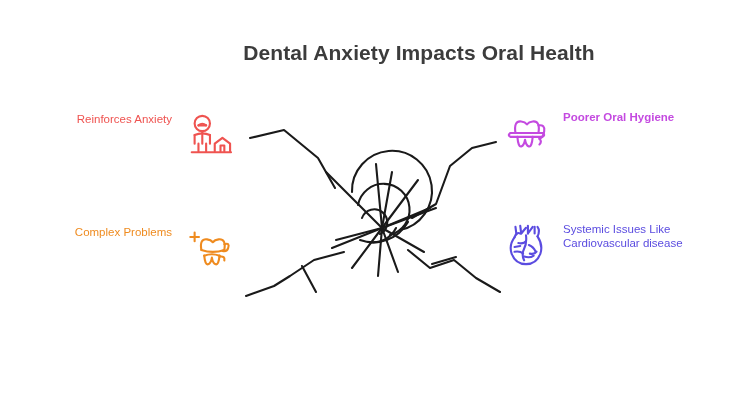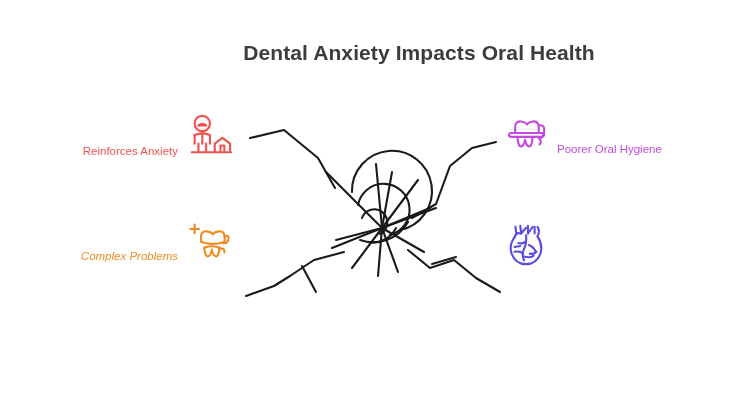--- a/index.html
+++ b/index.html
@@ -25,22 +25,22 @@
     font-size: 21px;
     font-weight: bold;
     color: #3c3c3c;
     letter-spacing: 0.1px;
     padding-left: 44px;
   }
 
   .node {
     position: absolute;
     display: flex;
-    align-items: flex-end;
-    gap: 8px;
+    align-items: flex-start;
+    gap: 14px;
   }
   .node.left {
     flex-direction: row;
     justify-content: flex-end;
   }
   .node.right {
     flex-direction: row;
     justify-content: flex-start;
   }
   .node-label {
@@ -49,21 +49,21 @@
     white-space: pre-line;
   }
   .node-icon {
     width: 46px;
     height: 46px;
     flex: 0 0 46px;
     display: block;
   }
 
   #node-reinforces-anxiety { left: 60px;  top: 112px; width: 172px; }
-  #node-complex-problems   { left: 60px;  top: 217px; width: 172px; font-style: italic; }
+  #node-complex-problems   { left: 60px;  top: 225px; width: 172px; }
   #node-poorer-hygiene     { left: 503px; top: 110px; width: 230px; }
   #node-systemic-issues    { left: 503px; top: 222px; width: 230px; }
 
   #network-canvas {
     position: absolute;
     left: 240px;
     top: 100px;
     width: 270px;
     height: 200px;
   }
@@ -173,21 +173,21 @@
       <path d="M 8 24 Q 4 26 8 28"></path>
 
       <path d="M 41 24 Q 45 26 41 28"></path>
 
       <path d="M 15 28 Q 16 39 19 38 Q 22 37 23 31 Q 24 37 27 38 Q 30 39 31 28"></path>
 
       <path d="M 37 16 Q 44 15 43 22 Q 42.5 28 38 30"></path>
       <path d="M 38 30 Q 41 33 38 36"></path>
     </g>
   </svg>
-  <span class="node-label" style="color:#c44ae0;">Poorer Oral Hygiene</span>
+  <span class="node-label" style="color:#c44ae0;font-weight:bold;">Poorer Oral Hygiene</span>
 </div>
 
 <div class="node right" id="node-systemic-issues">
   <svg class="node-icon" viewBox="0 0 48 48">
     <g fill="none" stroke="#5b4ce0" stroke-width="2.2" stroke-linecap="round" stroke-linejoin="round">
 
       <path d="M 12 16 Q 6 24 9 33 Q 13 44 24 44 Q 35 44 39 33 Q 42 24 36 15"></path>
 
       <path d="M 12 16 Q 14 10 18 12"></path>
 
@@ -201,13 +201,15 @@
 
       <path d="M 24 14 Q 25 22 22 28 Q 19 34 22 40"></path>
       <path d="M 16 22 Q 22 23 24 20"></path>
       <path d="M 12 26 L 18 25"></path>
       <path d="M 12 31 Q 18 30 21 33"></path>
       <path d="M 27 24 Q 32 26 34 31"></path>
       <path d="M 28 33 Q 33 34 35 31"></path>
       <path d="M 22 36 Q 28 38 32 35"></path>
     </g>
   </svg>
+  <span class="node-label" style="color:#5b4ce0;">Systemic Issues Like
+Cardiovascular disease</span>
 </div>
 
 </body></html>

